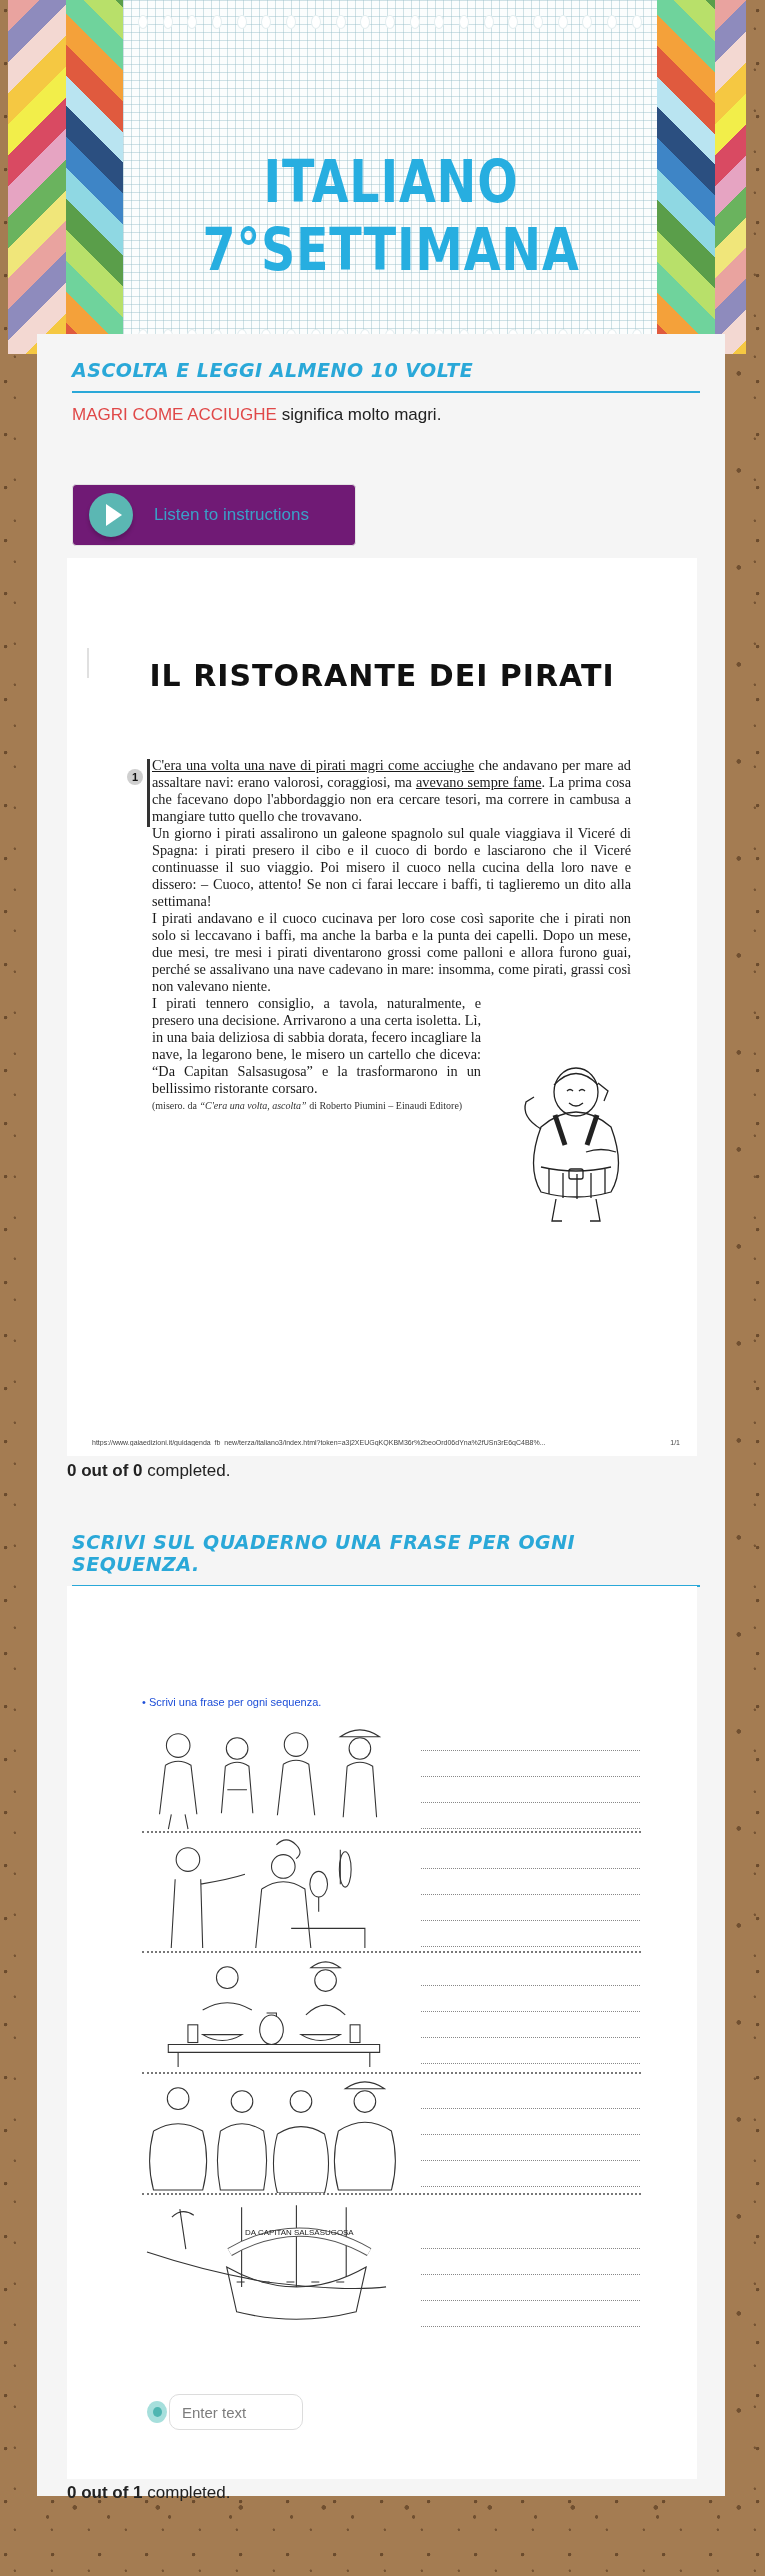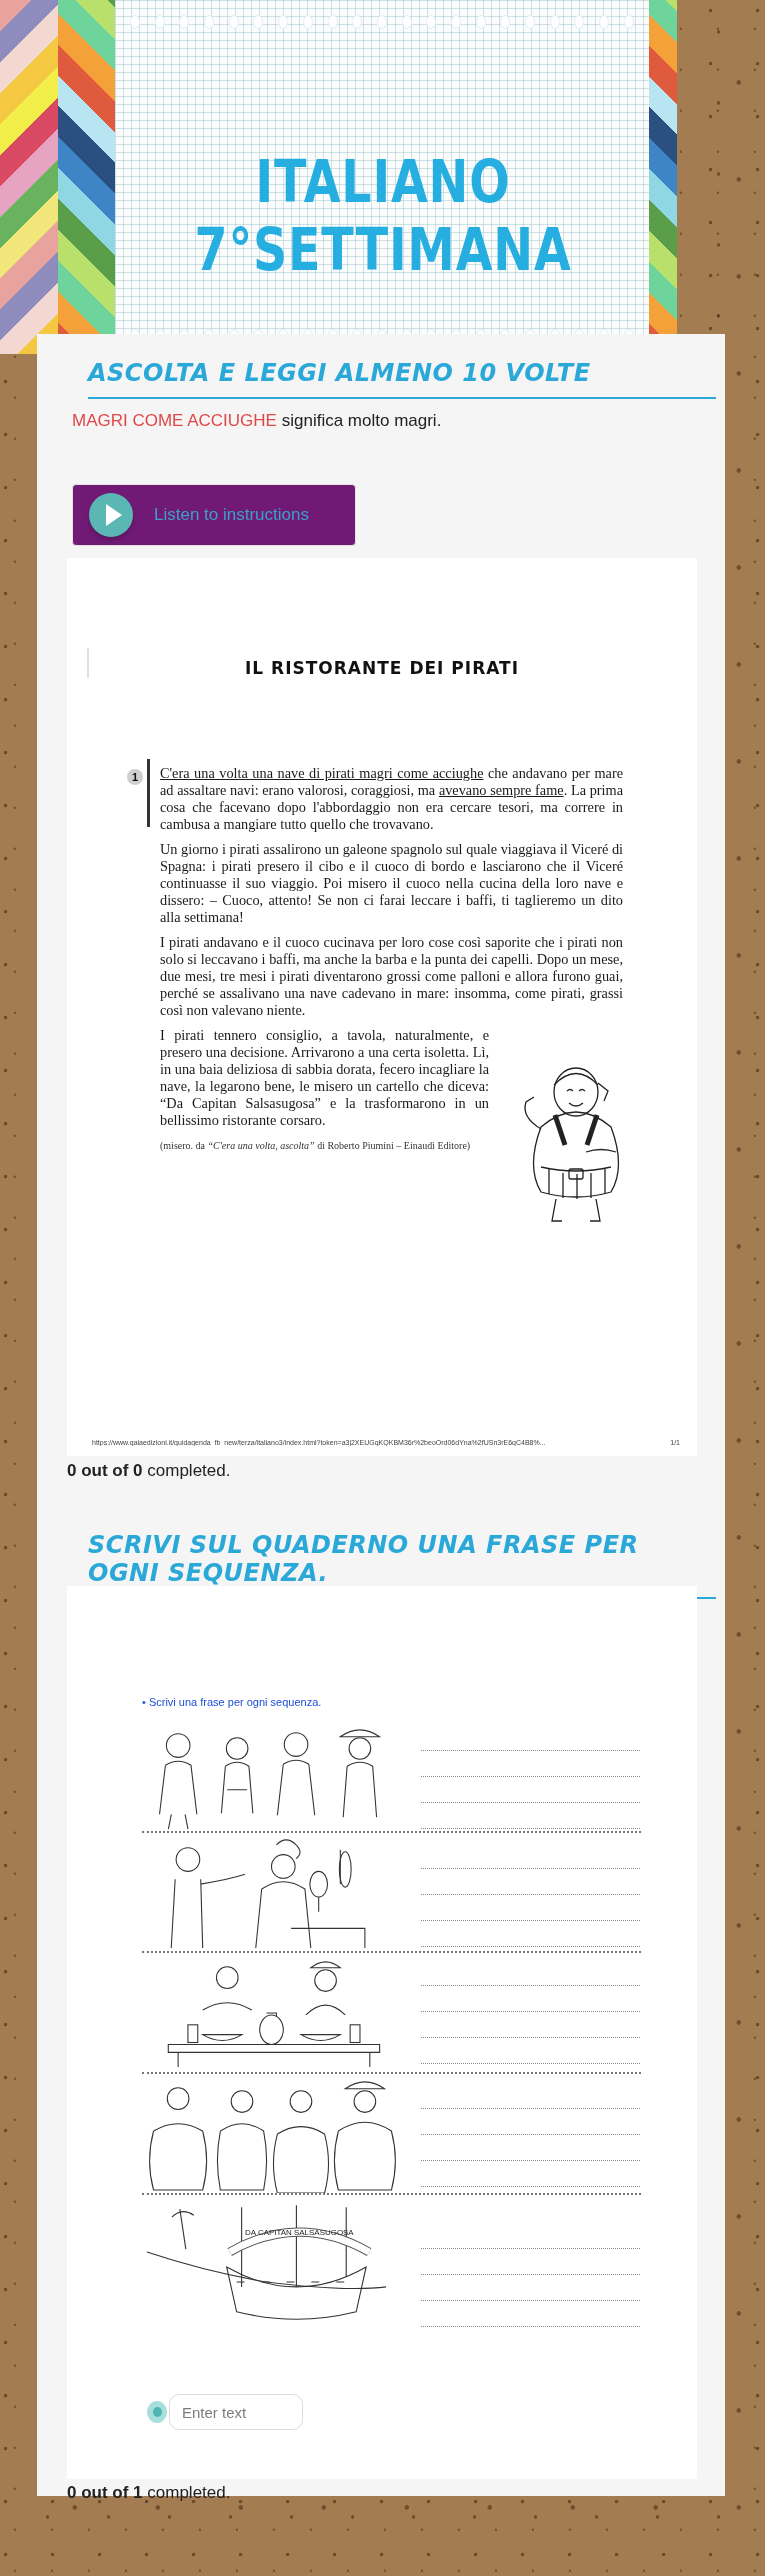--- a/index.html
+++ b/index.html
@@ -13,21 +13,21 @@
       background-image:
         radial-gradient(circle at 12% 20%, rgba(60,35,15,0.55) 0 1.5px, transparent 2px),
         radial-gradient(circle at 78% 45%, rgba(60,35,15,0.5) 0 1.5px, transparent 2px),
         radial-gradient(circle at 40% 70%, rgba(60,35,15,0.45) 0 1px, transparent 1.5px),
         radial-gradient(circle at 90% 85%, rgba(60,35,15,0.5) 0 2px, transparent 2.5px);
       background-size: 47px 53px, 61px 71px, 37px 41px, 83px 97px;
     }
 
     
     .banner {
-      position: absolute; left: 0; top: 0; width: 677px; height: 354px;
+      position: absolute; left: 8px; top: 0; width: 738px; height: 354px;
       overflow: hidden;
     }
     .chevron {
       position: absolute; top: 0; height: 354px; width: 115px;
       background:
         repeating-linear-gradient(135deg,
           #e9a39f 0 22px, #8e8bbd 22px 44px, #f3d8d2 44px 66px,
           #f5c842 66px 88px, #f2ee4a 88px 110px, #d94a62 110px 132px,
           #e6a4c2 132px 154px, #6ab35e 154px 176px, #f0e67a 176px 197px);
     }
@@ -67,24 +67,24 @@
       text-transform: uppercase;
     }
 
     
     .column {
       position: absolute; left: 37px; top: 334px; width: 688px; height: 2162px;
       background: #f5f5f5;
     }
     .section { position: absolute; left: 0; width: 688px; }
     .section-title {
-      margin-left: 51px; width: 663px;
+      margin-left: 35px; width: 663px;
       font-family: "DejaVu Sans", sans-serif;
       font-weight: bold;
-      font-size: 24px;
+      font-size: 19px;
       color: #2aa8d8;
       text-transform: uppercase;
       font-style: italic;
       letter-spacing: 0.5px;
       padding-bottom: 10px;
       border-bottom: 2px solid #2aa8d8;
       width: 628px;
     }
     .desc {
       margin: 12px 0 0 35px;
@@ -115,32 +115,32 @@
       font-family: "Liberation Sans", sans-serif;
       font-size: 17px; color: #3aa0c8;
     }
 
     .doc-card {
       position: absolute; left: 30px; width: 630px; background: #ffffff;
     }
     .doc-title {
       position: absolute; left: 0; top: 100px; width: 100%; text-align: center;
       font-family: "DejaVu Sans", sans-serif; font-weight: bold;
-      font-size: 17px; letter-spacing: 1px; color: #111;
+      font-size: 30px; letter-spacing: 1px; color: #111;
       text-transform: uppercase;
     }
     .doc-bar {
       position: absolute; left: 20px; top: 90px; width: 2px; height: 30px; background: #e0e0e0;
     }
     .story {
       position: absolute; left: 85px; top: 199px; width: 479px;
       font-family: "Liberation Serif", serif; font-size: 14.3px; line-height: 17px;
       color: #1a1a1a; text-align: justify;
     }
-    .story p { margin: 8px; }
+    .story p { margin: 0; }
     .story u { text-decoration: underline; }
     .story .narrow { width: 329px; }
     .para-num {
       position: absolute; left: 60px; top: 211px; width: 16px; height: 16px;
       border-radius: 50%; background: #cfcfcf; color: #111;
       font-family: "Liberation Sans", sans-serif; font-weight: bold; font-size: 11px;
       text-align: center; line-height: 16px;
     }
     .para-bar {
       position: absolute; left: 80px; top: 201px; width: 3px; height: 68px; background: #333;

